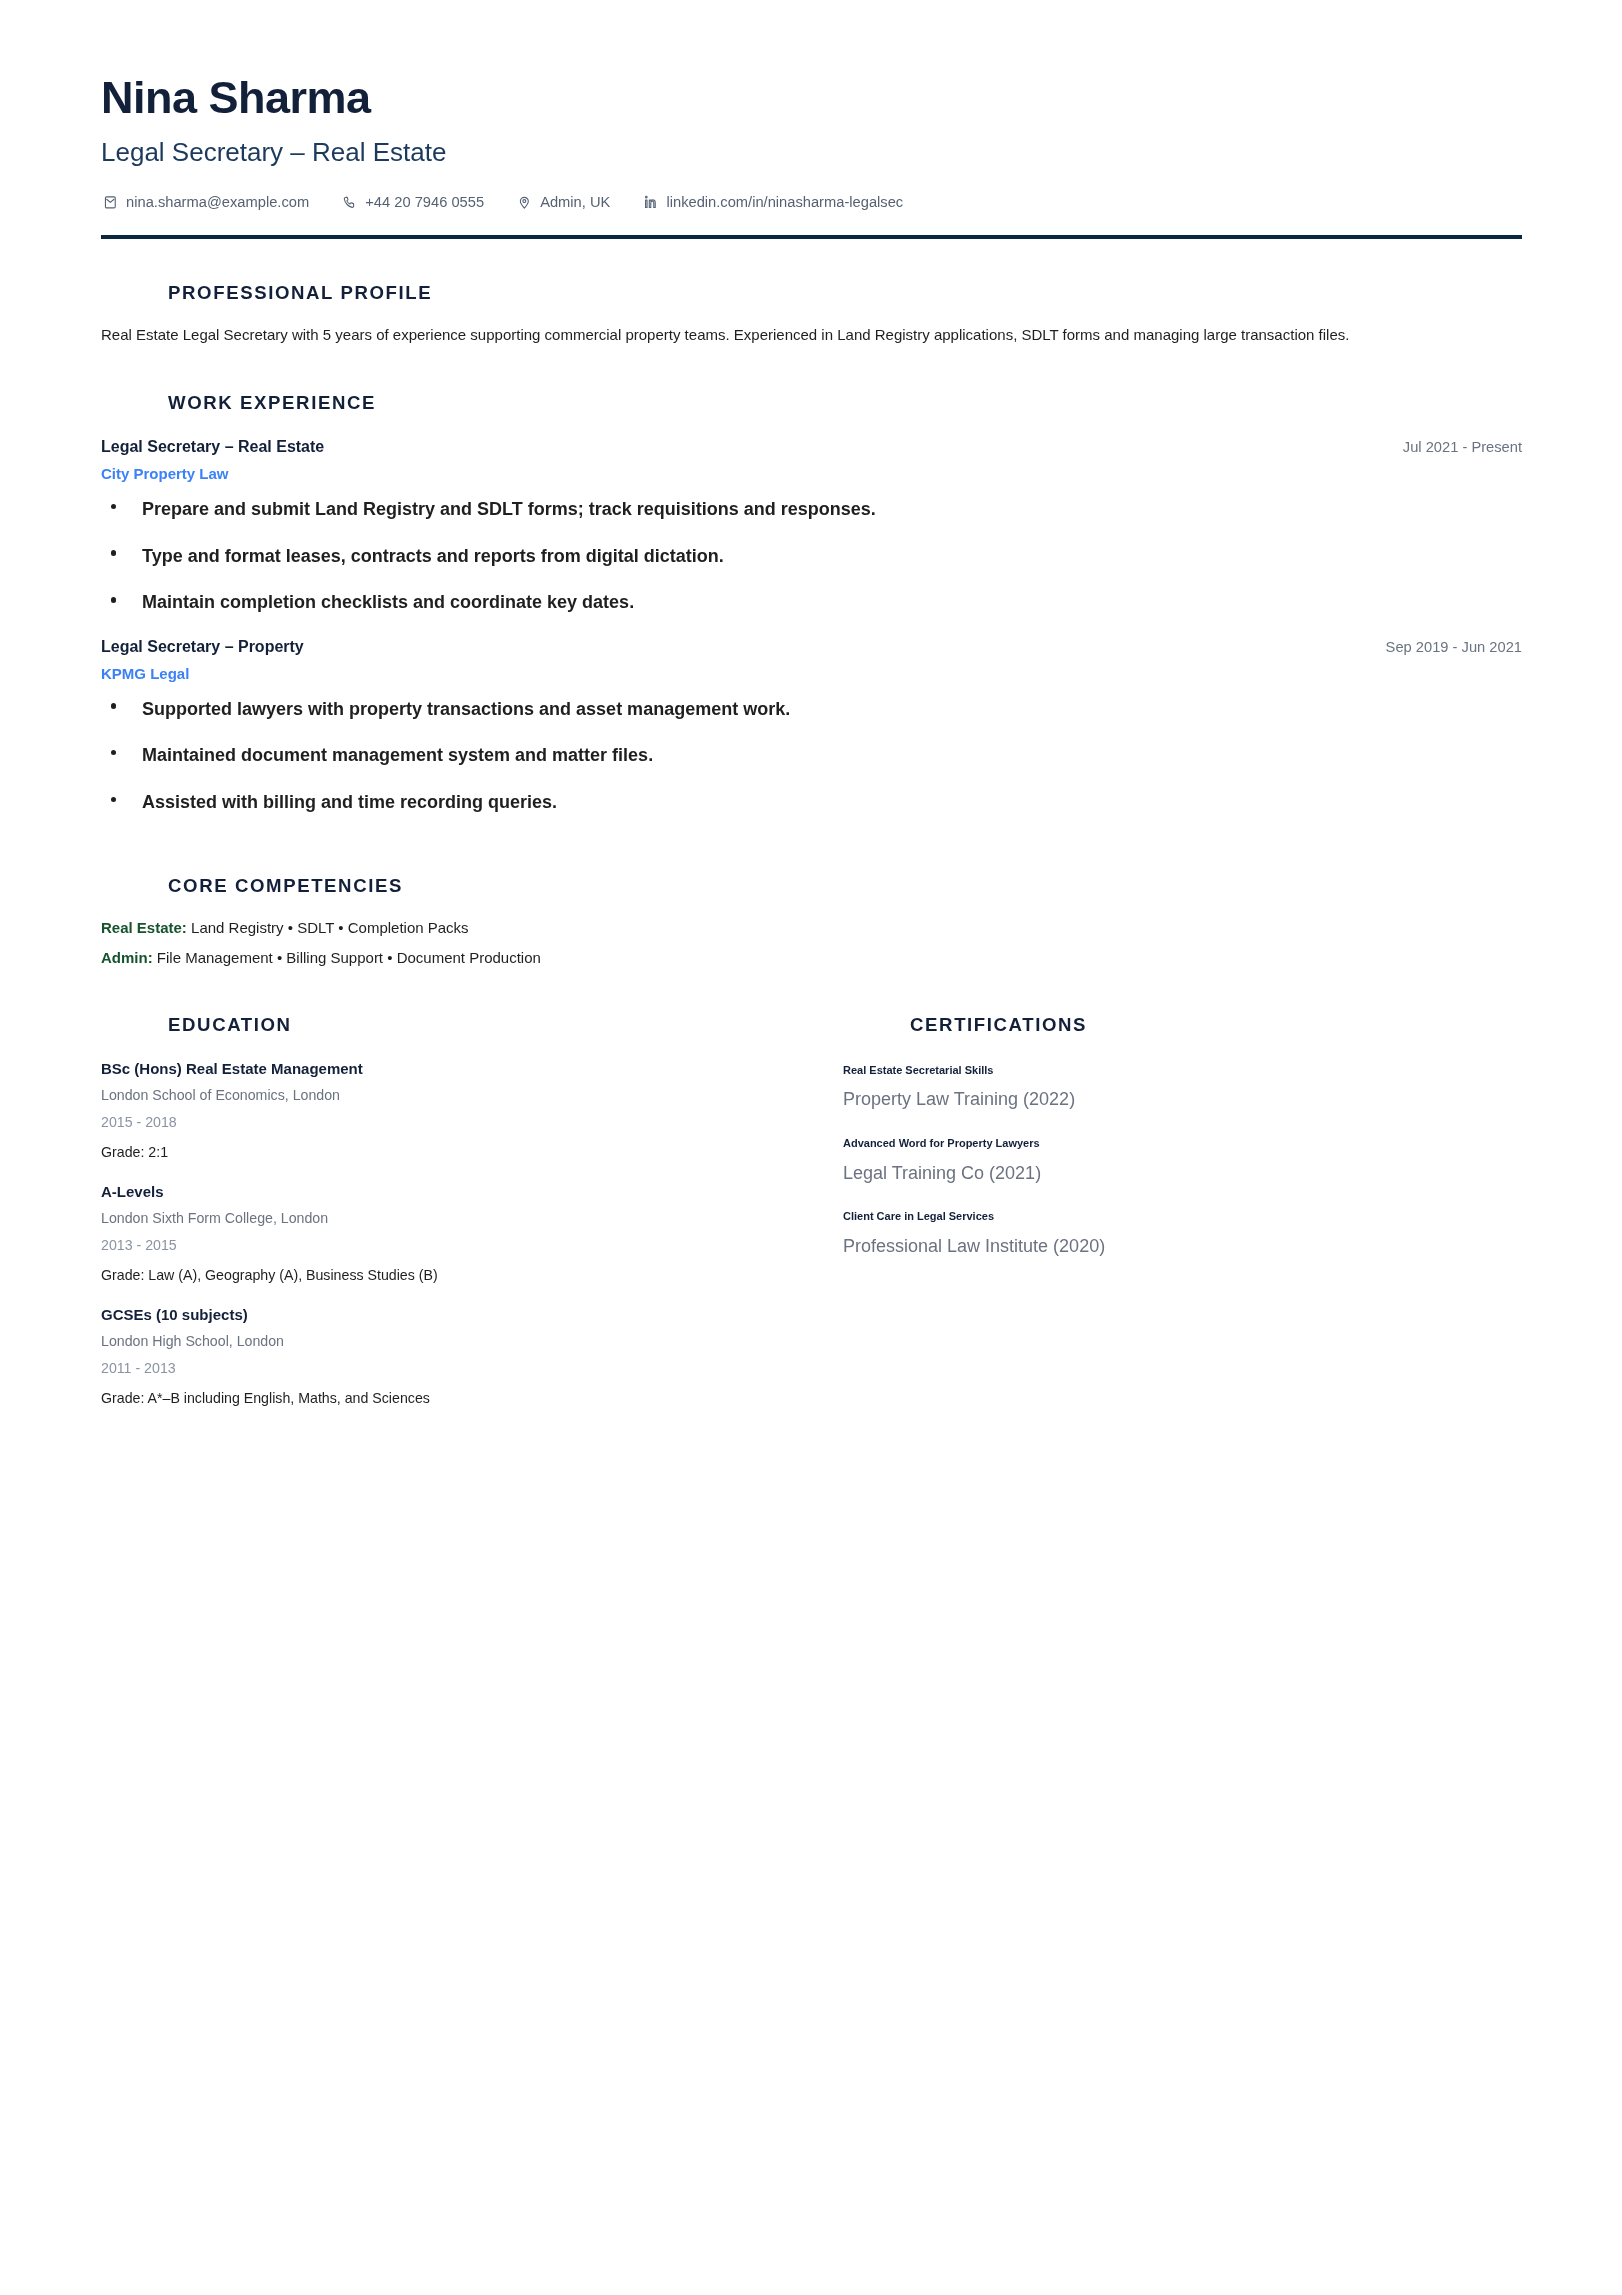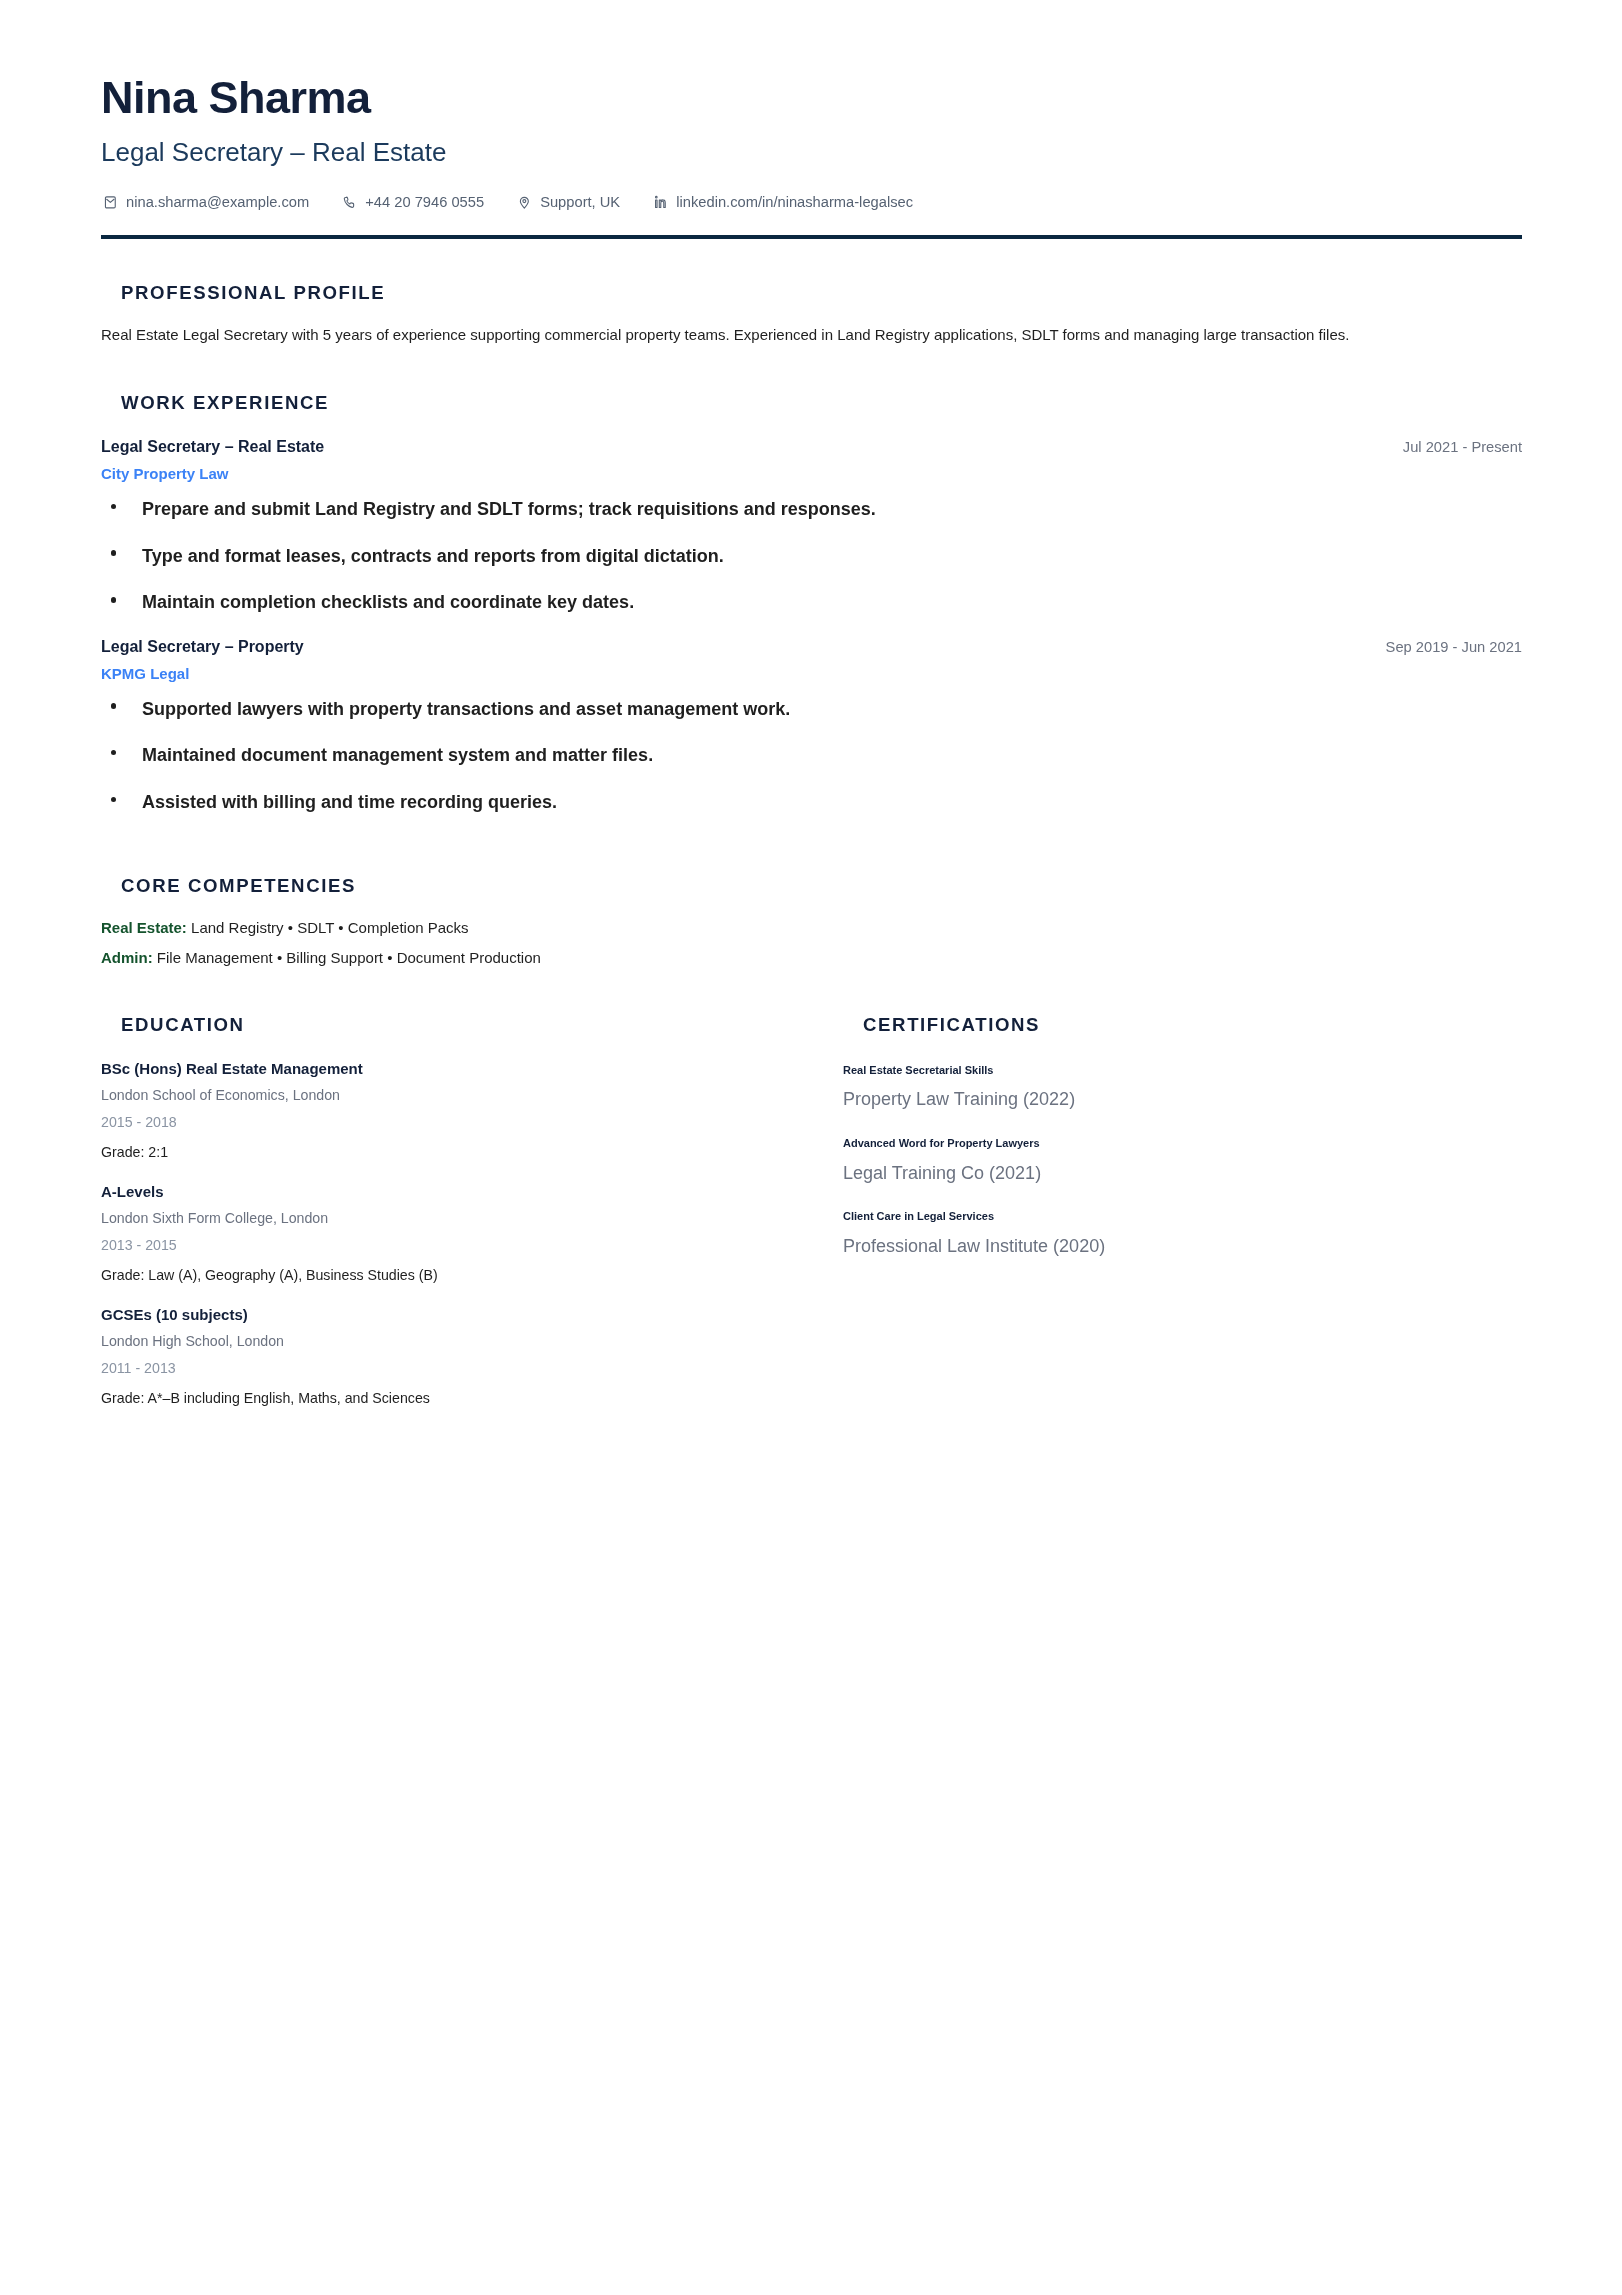--- a/index.html
+++ b/index.html
@@ -63,20 +63,21 @@
     background: #0a2740;
     margin-top: 23.5px;
   }
 
   
   .section { margin-top: 40px; }
   .section-head {
     display: flex;
     align-items: center;
     margin-bottom: 16.7px;
+    gap: 47px;
   }
   .accent-bar {
     width: 6.4px;
     background: #0a2740;
     flex: none;
     margin-right: 13.7px;
   }
   .section-title {
     font-size: 18.6px;
     font-weight: bold;
@@ -231,21 +232,21 @@
         <span class="contact-text">+44 20 7946 0555</span>
       </div>
 
       <div class="contact-item">
         <span class="contact-icon">
           <svg width="14.7" height="14.7" viewBox="0 0 24 24" fill="none" stroke="#566273" stroke-width="1.8" stroke-linecap="round" stroke-linejoin="round">
             <path d="M12 21.5c4-4.6 6.5-8 6.5-11.2A6.5 6.5 0 0 0 5.5 10.3c0 3.2 2.5 6.6 6.5 11.2z"></path>
             <circle cx="12" cy="10" r="2.4"></circle>
           </svg>
         </span>
-        <span class="contact-text">Support, UK</span>
+        <span class="contact-text">Admin, UK</span>
       </div>
 
       <div class="contact-item">
         <span class="contact-icon">
           <svg width="14.7" height="14.7" viewBox="0 0 24 24" fill="none" stroke="#566273" stroke-width="1.8" stroke-linecap="round" stroke-linejoin="round">
             <circle cx="5.4" cy="3.6" r="1.3"></circle>
             <path d="M4.2 8.2h2.4v12.2H4.2z"></path>
             <path d="M10.3 20.4V8.2h2.3v1.5a3.9 3.9 0 0 1 3.4-1.8c2.5 0 4 1.7 4 4.6v7.9h-2.4v-7.4c0-1.8-.8-2.8-2.3-2.8-1.6 0-2.6 1.1-2.6 2.9v7.3z"></path>
           </svg>
         </span>

